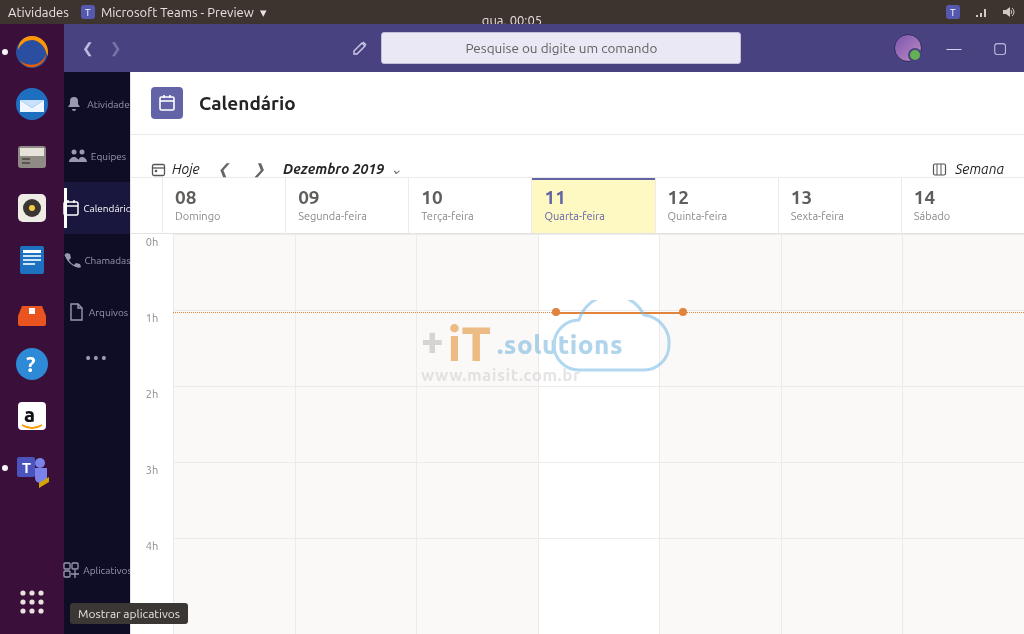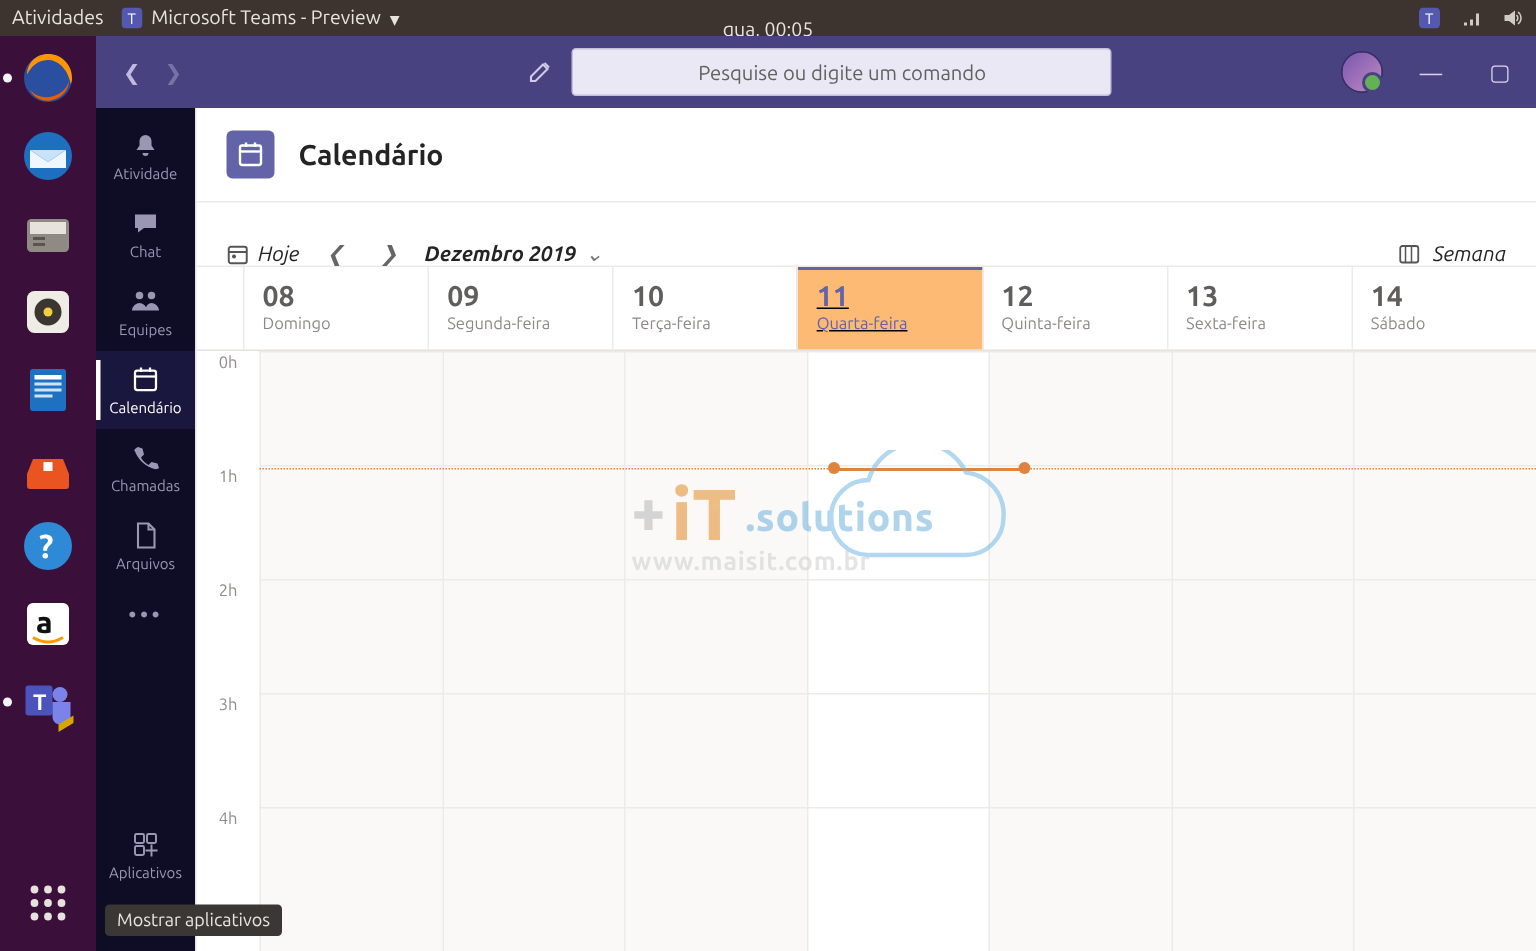--- a/index.html
+++ b/index.html
@@ -21,21 +21,21 @@
   .teams-titlebar{ height:48px; background:#484380; display:flex; align-items:center; padding:0 10px; gap:12px;}
   .nav-arrows{ display:flex; gap:16px; color:#bfbadf; font-size:14px; padding:0 8px;}
   .compose-ico{ color:#cfcbe8; margin-left:210px;}
   .search{ flex:0 0 360px; height:32px; background:#e9e8f4; border-radius:3px; border:1px solid #c3bedc; display:flex; align-items:center; justify-content:center; color:#616160; font-size:13.5px;}
   .win-right{ margin-left:auto; display:flex; align-items:center; gap:18px;}
   .avatar{ width:28px; height:28px; border-radius:50%; background:linear-gradient(135deg,#7a56b0,#c08bc0); position:relative; border:1px solid #332e63;}
   .avatar::after{content:""; position:absolute; right:-1px; bottom:-1px; width:10px; height:10px; background:#64b054; border:2px solid #484380; border-radius:50%;}
   .win-btn{ color:#d7d3ef; font-size:15px; width:28px; text-align:center;}
   
   .teams-nav{ position:absolute; top:48px; left:0; width:66px; bottom:0; background:#0f0c26; display:flex; flex-direction:column; align-items:center; padding-top:6px;}
-  .nav-item{ width:66px; height:52px; display:flex; flex-direction:column; align-items:center; justify-content:center; gap:3px; color:#9b97b3; font-size:10px;}
+  .nav-item{ width:66px; height:52px; display:flex; align-items:center; justify-content:center; gap:3px; color:#9b97b3; font-size:10px;}
   .nav-item.active{ background:#19173d; color:#ffffff; position:relative;}
   .nav-item.active::before{content:""; position:absolute; left:0; top:6px; bottom:6px; width:3px; background:#fff;}
   .nav-item .ni{ width:20px; height:20px; display:flex; align-items:center; justify-content:center;}
   .nav-bottom{ margin-top:auto; width:100%; display:flex; flex-direction:column; align-items:center; padding-bottom:6px;}
   
   .calendar{ position:absolute; top:48px; left:66px; right:0; bottom:0; background:#ffffff; display:flex; flex-direction:column; border-left:1px solid #e5e2e0;}
   .cal-header{ height:62px; display:flex; align-items:center; padding:0 20px; gap:16px;}
   .cal-icon{ width:32px; height:32px; background:#6264a7; border-radius:4px; display:flex; align-items:center; justify-content:center;}
   .cal-title{ font-size:19px; font-weight:700; color:#242424;}
   .cal-header-right{ margin-left:auto; display:flex; gap:10px;}
@@ -43,21 +43,21 @@
   .btn.primary{ background:#6264a7; color:#fff; border-color:#6264a7;}
   .cal-toolbar{ height:44px; border-top:1px solid #eceae8; border-bottom:1px solid #eceae8; display:flex; align-items:flex-end; padding:0 20px; gap:18px; color:#252424; font-size:14px;font-style:italic;}
   .tb-left{ display:flex; align-items:center; gap:12px;}
   .tb-hoje{ display:flex; align-items:center; gap:6px; color:#252424;}
   .tb-arrow{ color:#666; padding:0 6px;}
   .tb-month{ font-weight:700;}
   .tb-right{ margin-left:auto; display:flex; align-items:center; gap:8px; color:#252424;}
   
   .day-row{ height:56px; display:flex; border-bottom:1px solid #e5e2e0; position:relative; padding-left:31px;}
   .day-cell{ flex:1; border-left:1px solid #edebe9; padding:8px 12px 4px;}
-  .day-cell.today{ background:#fdba74; box-shadow:inset 0 2px 0 #6264a7;text-decoration:underline;}
+  .day-cell.today{ background:#fef9c3; box-shadow:inset 0 2px 0 #6264a7;}
   .day-cell.today .day-num{ color:#6264a7;}
   .day-cell.today .day-name{ color:#6264a7;}
   .day-num{ font-size:19px; font-weight:600; color:#605e5c;}
   .day-name{ font-size:11px; color:#8c8a88; margin-top:2px;}
   
   .grid-wrap{ flex:1; overflow:hidden; position:relative;}
   .grid{ display:flex; height:100%; padding-left:42px; position:relative;}
   .grid-col{ flex:1; border-left:1px solid #edebe9; position:relative; }
   .grid-col.today{ background:#fff;}
   .grid-col:not(.today){ background:#faf9f8;}
@@ -229,28 +229,20 @@
     <div class="nav-item">
       <span class="ni">
           <svg width="18" height="18" viewBox="0 0 18 18">
             <path d="M9 2a4 4 0 00-4 4v3l-2 3h12l-2-3V6a4 4 0 00-4-4zM7 14a2 2 0 004 0" fill="#9b97b3"></path>
           </svg>
         </span>
       <span>Atividade</span>
     </div>
     <div class="nav-item">
       <span class="ni">
-          <svg width="18" height="18" viewBox="0 0 18 18">
-            <path d="M2 3h14v9H8l-4 3v-3H2z" fill="#9b97b3"></path>
-          </svg>
-        </span>
-      <span>Chat</span>
-    </div>
-    <div class="nav-item">
-      <span class="ni">
           <svg width="20" height="18" viewBox="0 0 20 18">
             <circle cx="6" cy="5" r="2.5" fill="#9b97b3"></circle>
             <circle cx="14" cy="5" r="2.5" fill="#9b97b3"></circle>
             <path d="M1 15c0-3 3-5 5-5s5 2 5 5M10 15c0-3 2-5 4-5s5 2 5 5" fill="#9b97b3"></path>
           </svg>
         </span>
       <span>Equipes</span>
     </div>
     <div class="nav-item active">
       <span class="ni">

